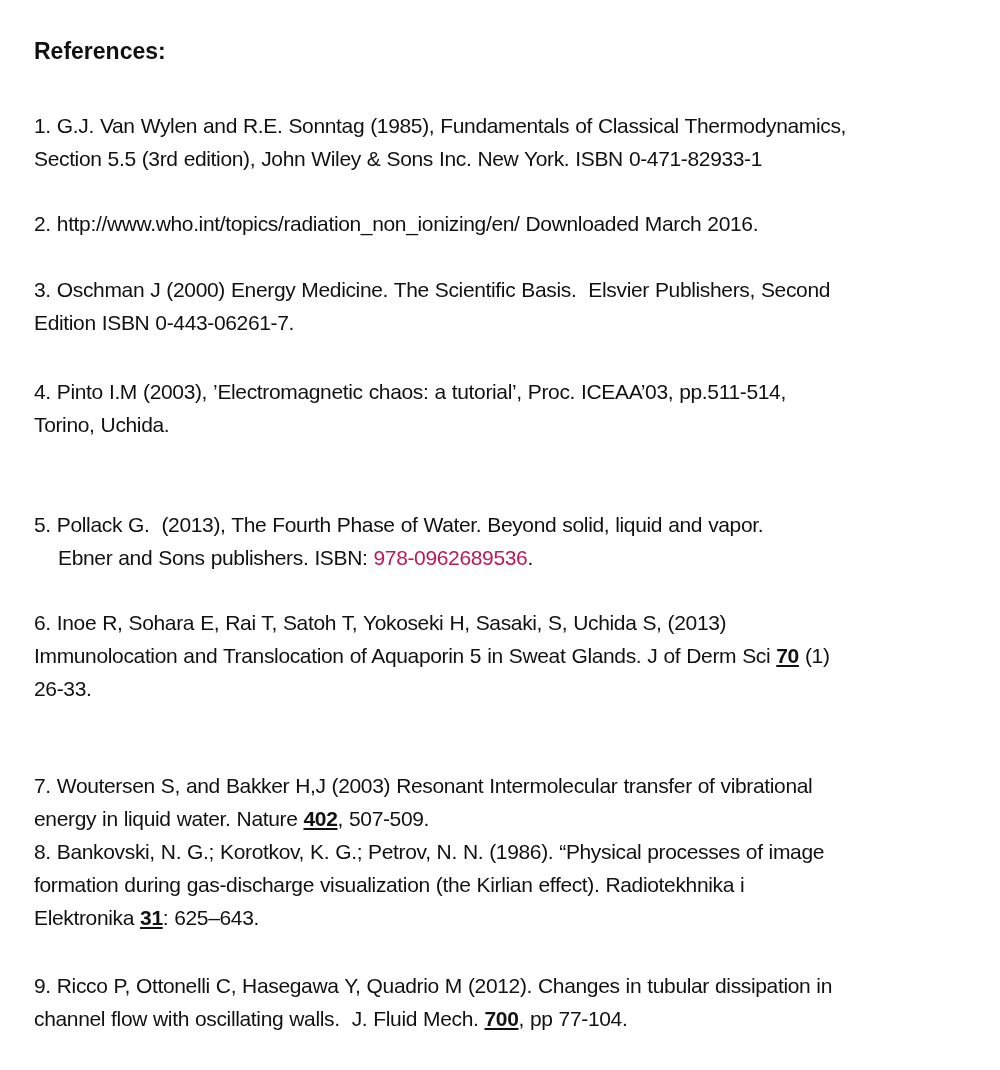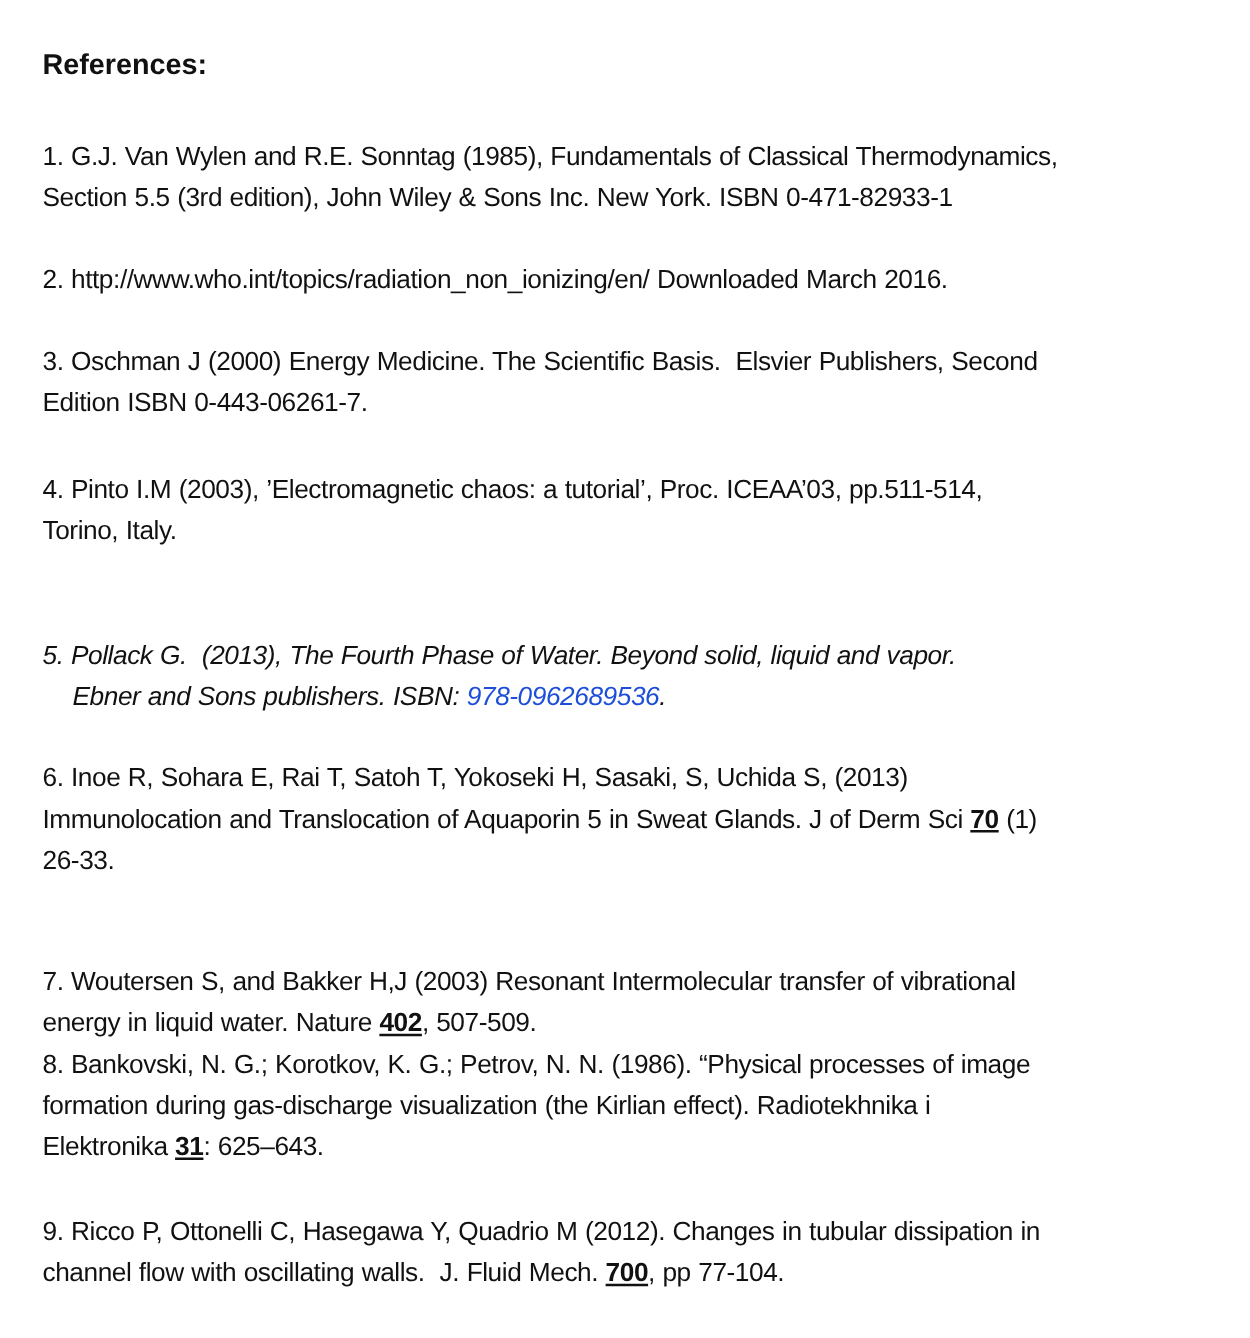--- a/index.html
+++ b/index.html
@@ -15,40 +15,40 @@
     margin: 0;
   }
   .ref {
     position: absolute; left: 34px; width: 940px;
     font-size: 21px; line-height: 33px; margin: 0;
     letter-spacing: -0.35px; word-spacing: 0.5px;
     white-space: pre-wrap;
   }
   .seg-italic { }
   .seg-bold { font-weight: bold; text-decoration: underline; }
-  .seg-gray { color: #1d4ed8; }
+  .seg-gray { color: #be185d; }
   .indent { display: inline-block; width: 24px; }
   #ref-1 { top: 109px; }
   #ref-2 { top: 207px; }
   #ref-3 { top: 273px; }
   #ref-4 { top: 375px; }
-  #ref-5 { top: 508px; font-style: italic; }
+  #ref-5 { top: 508px; }
   #ref-6 { top: 606px; }
   #ref-7 { top: 769px; }
   #ref-8 { top: 835px; }
   #ref-9 { top: 969px; }
 </style>
 </head>
 <body>
 
 <div class="page">
   <h1 class="heading">References:</h1>
 
   <div class="ref" id="ref-1"><div><span>1. G.J. Van Wylen and R.E. Sonntag (1985), </span><span class="seg-italic">Fundamentals of Classical Thermodynamics</span><span>,</span></div><div><span>Section 5.5 (3rd edition), John Wiley &amp; Sons Inc. New York. ISBN 0-471-82933-1</span></div></div>
   <div class="ref" id="ref-2"><div><span>2. http://www.who.int/topics/radiation_non_ionizing/en/ Downloaded March 2016.</span></div></div>
   <div class="ref" id="ref-3"><div><span>3. Oschman J (2000) Energy Medicine. The Scientific Basis.  Elsvier Publishers, Second</span></div><div><span>Edition ISBN 0-443-06261-7.</span></div></div>
-  <div class="ref" id="ref-4"><div><span>4. Pinto I.M (2003), ’Electromagnetic chaos: a tutorial’, Proc. ICEAA’03, pp.511-514,</span></div><div><span>Torino, Italy.</span></div></div>
+  <div class="ref" id="ref-4"><div><span>4. Pinto I.M (2003), ’Electromagnetic chaos: a tutorial’, Proc. ICEAA’03, pp.511-514,</span></div><div><span>Torino, Uchida.</span></div></div>
   <div class="ref" id="ref-5"><div><span>5. Pollack G.  (2013), The Fourth Phase of Water. Beyond solid, liquid and vapor.</span></div><div><span class="indent"></span><span>Ebner and Sons publishers. ISBN: </span><span class="seg-gray">978-0962689536</span><span>.</span></div></div>
   <div class="ref" id="ref-6"><div><span>6. Inoe R, Sohara E, Rai T, Satoh T, Yokoseki H, Sasaki, S, Uchida S, (2013)</span></div><div><span>Immunolocation and Translocation of Aquaporin 5 in Sweat Glands. J of Derm Sci </span><span class="seg-bold">70</span><span> (1)</span></div><div><span>26-33.</span></div></div>
   <div class="ref" id="ref-7"><div><span>7. Woutersen S, and Bakker H,J (2003) Resonant Intermolecular transfer of vibrational</span></div><div><span>energy in liquid water. </span><span class="seg-italic">Nature</span><span> </span><span class="seg-bold">402</span><span>, 507-509.</span></div></div>
   <div class="ref" id="ref-8"><div><span>8. Bankovski, N. G.; Korotkov, K. G.; Petrov, N. N. (1986). “Physical processes of image</span></div><div><span>formation during gas-discharge visualization (the Kirlian effect). </span><span class="seg-italic">Radiotekhnika i</span></div><div><span class="seg-italic">Elektronika</span><span> </span><span class="seg-bold">31</span><span>: 625–643.</span></div></div>
   <div class="ref" id="ref-9"><div><span>9. Ricco P, Ottonelli C, Hasegawa Y, Quadrio M (2012). Changes in tubular dissipation in</span></div><div><span>channel flow with oscillating walls.  J. Fluid Mech. </span><span class="seg-bold">700</span><span>, pp 77-104.</span></div></div>
 </div>
 
 </body></html>

